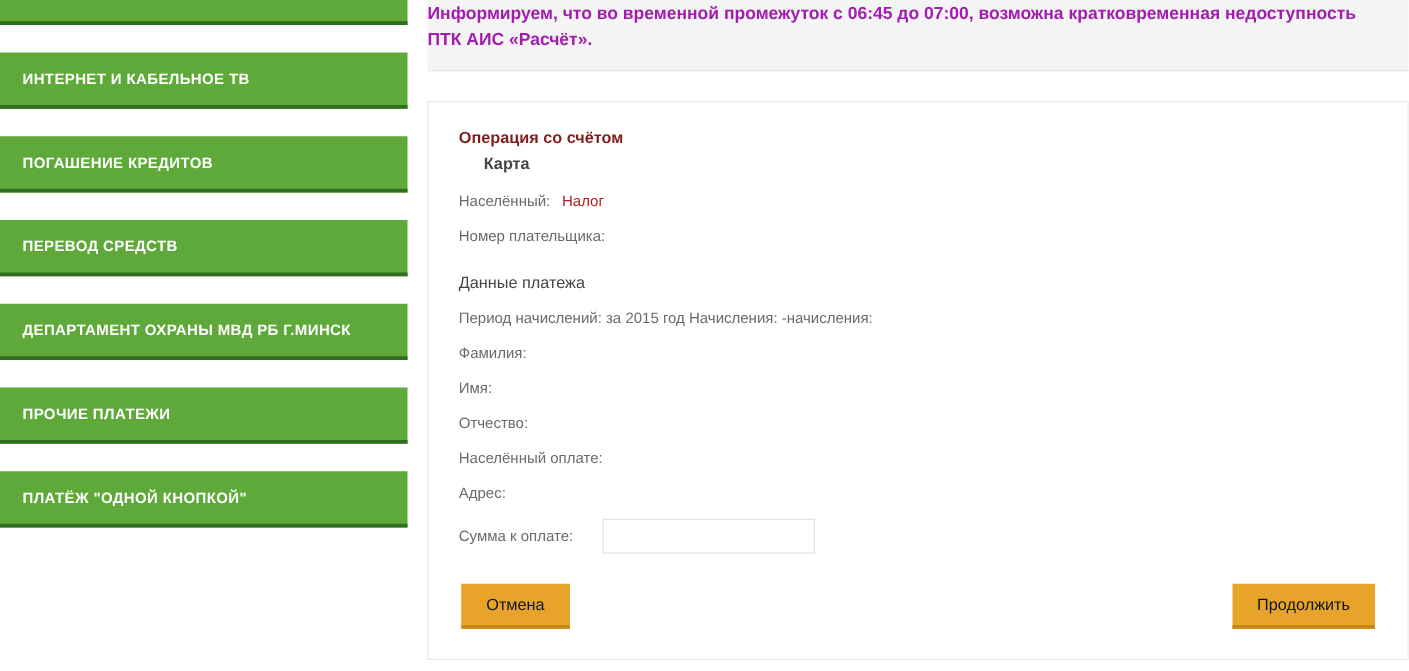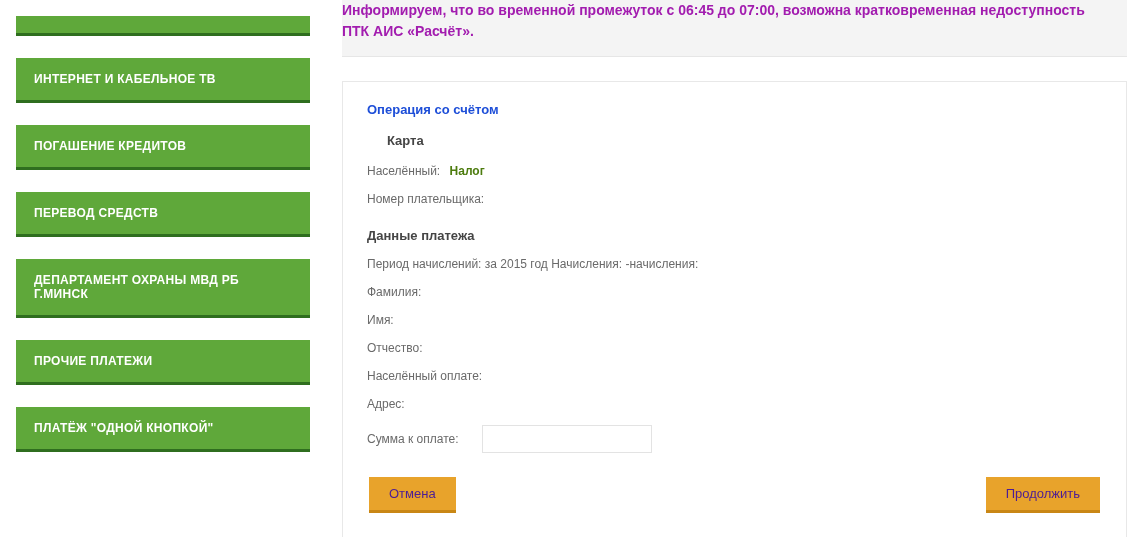--- a/index.html
+++ b/index.html
@@ -10,21 +10,21 @@
       height: 537px;
       overflow: hidden;
       position: relative;
     }
     .container {
       display: flex;
       gap: 16px;
     }
     .sidebar {
       width: 326px;
-      padding: 16px;
+      padding: 0;
     }
     .sidebar-item {
       background: #5fa83a;
       color: #ffffff;
       padding: 14px 18px;
       font-size: 12px;
       font-weight: bold;
       letter-spacing: 0.3px;
       border-bottom: 3px solid #2f6e1f;
       cursor: pointer;
@@ -52,47 +52,47 @@
     }
     .panel {
       background: #ffffff;
       border: 1px solid #e8e8e8;
       padding: 20px 24px 24px 24px;
       position: relative;
     }
     .section-title {
       font-size: 13px;
       font-weight: bold;
-      color: #1d4ed8;
-      margin-bottom: 16px;
+      color: #7f1d1d;
+      margin-bottom: 6px;
     }
     .section-sub {
       font-size: 13px;
       font-weight: bold;
       color: #454545;
       margin-bottom: 16px;
       padding-left: 20px;
     }
     .field-row {
       font-size: 12px;
       color: #6a6a6a;
       margin-bottom: 14px;
     }
     .field-row .label {
       display: inline;
     }
     .field-row .value-bold {
-      font-weight: bold;
-      color: #4d7c0f;
+      font-weight: normal;
+      color: #b91c1c;
       margin-left: 6px;
       margin-top: 48px;
     }
     .block-title {
       font-size: 13px;
-      font-weight: bold;
+      font-weight: normal;
       color: #454545;
       margin-top: 22px;
       margin-bottom: 14px;
     }
     .amount-row {
       display: flex;
       align-items: center;
       gap: 23px;
       margin-bottom: 12px;
       margin-top: 4px;
@@ -111,21 +111,21 @@
       background: #fff;
     }
     .actions {
       display: flex;
       justify-content: space-between;
       margin-top: 24px;
       padding: 0 2px;
     }
     .btn {
       background: #e8a32b;
-      color: #4c1d95;
+      color: #0f172a;
       border: none;
       border-bottom: 3px solid #c98715;
       padding: 9px 20px;
       font-size: 13px;
       cursor: pointer;
       font-family: inherit;
     }
   </style>
 </head>
 <body>

